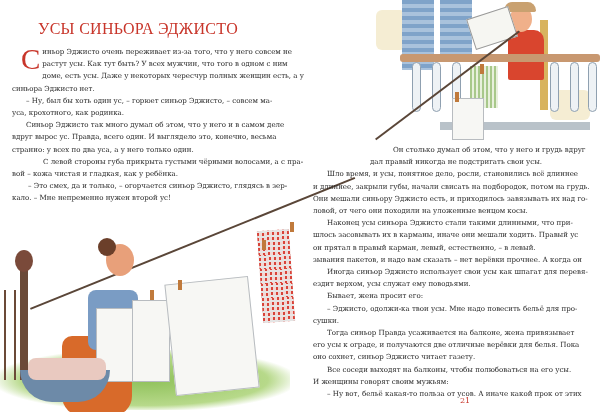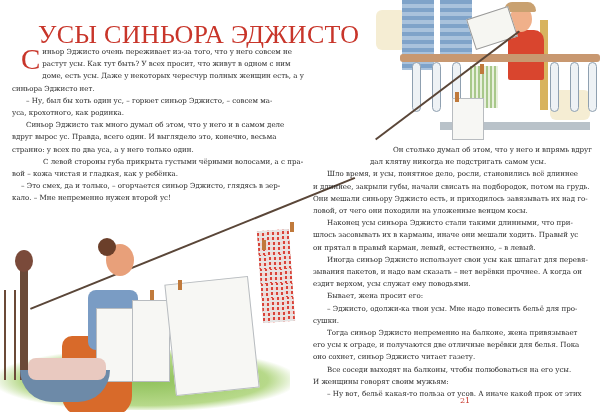--- a/index.html
+++ b/index.html
@@ -1,19 +1,19 @@
 <!DOCTYPE html>
 <html><head>
 <meta charset="utf-8">
 <style>
   html, body { margin:0; padding:0; }
   body { width:600px; height:412px; background:#ffffff; position:relative; overflow:hidden;
          font-family:"DejaVu Serif", serif; color:#2a2a2a; }
   .title { position:absolute; left:38px; top:20px; font-family:"Liberation Serif", serif;
-           font-size:26px; color:#c8352a; letter-spacing:0.3px; white-space:nowrap; }
+           font-size:16px; color:#c8352a; letter-spacing:0.3px; white-space:nowrap; }
   .col { position:absolute; font-size:7.05px; line-height:12.2px; }
   .dropcap { float:left; font-family:"Liberation Serif", serif; color:#c8352a; font-size:29px;
              line-height:24px; margin:1px 2px 0 0; }
   .line { display:block; white-space:nowrap; }
   .pagenum { position:absolute; left:460px; top:396px; font-size:8px; color:#c8352a; font-family:"DejaVu Serif", serif; }
 
   
   .illus { position:absolute; }
   .balcony { left:370px; top:0; width:230px; height:140px; }
   .wall { position:absolute; background:#f3e8c8; border-radius:6px; opacity:0.8; }
@@ -42,31 +42,31 @@
   .fence { position:absolute; border-left:2px solid #6b4a38; }
 </style>
 </head>
 <body>
 
 <div class="title">УСЫ СИНЬОРА ЭДЖИСТО</div>
 
 <div class="col" style="left:21px; top:46px; width:267px;">
   <span class="dropcap">С</span>
   <span class="line">иньор Эджисто очень переживает из-за того, что у него совсем не</span>
-  <span class="line">растут усы. Как тут быть? У всех просит, что живут в одном с ним</span>
+  <span class="line">растут усы. Как тут быть? У всех мужчин, что того в одном с ним</span>
   <span class="line" style="margin-left:-21px;padding-left:12px">доме, есть усы. Даже у некоторых чересчур полных женщин есть, а у</span>
   <span class="line" style="margin-left:-9px">синьора Эджисто нет.</span>
   <span class="line" style="margin-left:5px">– Ну, был бы хоть один ус, – горюет синьор Эджисто, – совсем ма-</span>
   <span class="line" style="margin-left:-9px">уса, крохотного, как родинка.</span>
   <span class="line" style="margin-left:5px">Синьор Эджисто так много думал об этом, что у него и в самом деле</span>
   <span class="line" style="margin-left:-9px">вдруг вырос ус. Правда, всего один. И выглядело это, конечно, весьма</span>
   <span class="line" style="margin-left:-9px">странно: у всех по два уса, а у него только один.</span>
   <span class="line" style="margin-left:22px">С левой стороны губа прикрыта густыми чёрными волосами, а с пра-</span>
   <span class="line" style="margin-left:-9px">вой – кожа чистая и гладкая, как у ребёнка.</span>
-  <span class="line" style="margin-left:0">– Это смех, да и только, – огорчается синьор Эджисто, глядясь в зер-</span>
+  <span class="line" style="margin-left:7px">– Это смех, да и только, – огорчается синьор Эджисто, глядясь в зер-</span>
   <span class="line" style="margin-left:-9px">кало. – Мне непременно нужен второй ус!</span>
 </div>
 
 <div class="illus balcony">
   <div class="wall" style="left:6px;top:10px;width:30px;height:40px;"></div>
   <div class="wall" style="left:180px;top:90px;width:40px;height:30px;"></div>
   <div class="shutter" style="left:32px;top:0;width:32px;height:70px;"></div>
   <div class="shutter" style="left:70px;top:0;width:32px;height:60px;"></div>
   <div class="chair" style="left:170px;top:20px;width:8px;height:90px;"></div>
   <div class="man-body" style="left:138px;top:30px;width:36px;height:50px;"></div>
@@ -105,36 +105,36 @@
   <div class="checkered" style="left:260px;top:90px;width:32px;height:92px;transform:rotate(-4deg);"></div>
   <div class="pin" style="left:150px;top:150px;"></div>
   <div class="pin" style="left:178px;top:140px;"></div>
   <div class="pin" style="left:262px;top:100px;"></div>
   <div class="pin" style="left:290px;top:82px;"></div>
   <div class="basin" style="left:20px;top:230px;width:90px;height:32px;"></div>
   <div class="laundry" style="left:28px;top:218px;width:78px;height:22px;"></div>
 </div>
 
 <div class="col" style="left:313px; top:144px; width:280px;">
-  <span class="line" style="margin-left:80px">Он столько думал об этом, что у него и впрямь вдруг</span>
-  <span class="line" style="margin-left:57px">дал клятву никогда не подстригать самом усы.</span>
+  <span class="line" style="margin-left:80px">Он столько думал об этом, что у него и грудь вдруг</span>
+  <span class="line" style="margin-left:57px">дал правый никогда не подстригать свои усы.</span>
   <span class="line" style="margin-left:14px">Шло время, и усы, понятное дело, росли, становились всё длиннее</span>
   <span class="line">и длиннее, закрыли губы, начали свисать на подбородок, потом на грудь.</span>
   <span class="line">Они мешали синьору Эджисто есть, и приходилось завязывать их над го-</span>
   <span class="line">ловой, от чего они походили на уложенные венцом косы.</span>
   <span class="line" style="margin-left:14px">Наконец усы синьора Эджисто стали такими длинными, что при-</span>
   <span class="line">шлось засовывать их в карманы, иначе они мешали ходить. Правый ус</span>
   <span class="line">он прятал в правый карман, левый, естественно, – в левый.</span>
+  <span class="line">зывания пакетов, и надо вам сказать – нет верёвки прочнее. А когда он</span>
   <span class="line" style="margin-left:14px">Иногда синьор Эджисто использует свои усы как шпагат для перевя-</span>
-  <span class="line">зывания пакетов, и надо вам сказать – нет верёвки прочнее. А когда он</span>
   <span class="line">ездит верхом, усы служат ему поводьями.</span>
   <span class="line" style="margin-left:14px">Бывает, жена просит его:</span>
   <span class="line" style="margin-left:14px">– Эджисто, одолжи-ка твои усы. Мне надо повесить бельё для про-</span>
   <span class="line">сушки.</span>
-  <span class="line" style="margin-left:14px">Тогда синьор Эджисто непременно на балконе, жена привязывает</span>
+  <span class="line" style="margin-left:14px">Тогда синьор Правда усаживается на балконе, жена привязывает</span>
   <span class="line">его усы к ограде, и получаются две отличные верёвки для белья. Пока</span>
   <span class="line">оно сохнет, синьор Эджисто читает газету.</span>
   <span class="line" style="margin-left:14px">Все соседи выходят на балконы, чтобы полюбоваться на его усы.</span>
   <span class="line">И женщины говорят своим мужьям:</span>
   <span class="line" style="margin-left:14px">– Ну вот, бельё какая-то польза от усов. А иначе какой прок от этих</span>
 
 </div>
 
 <div class="pagenum">21</div>
 

